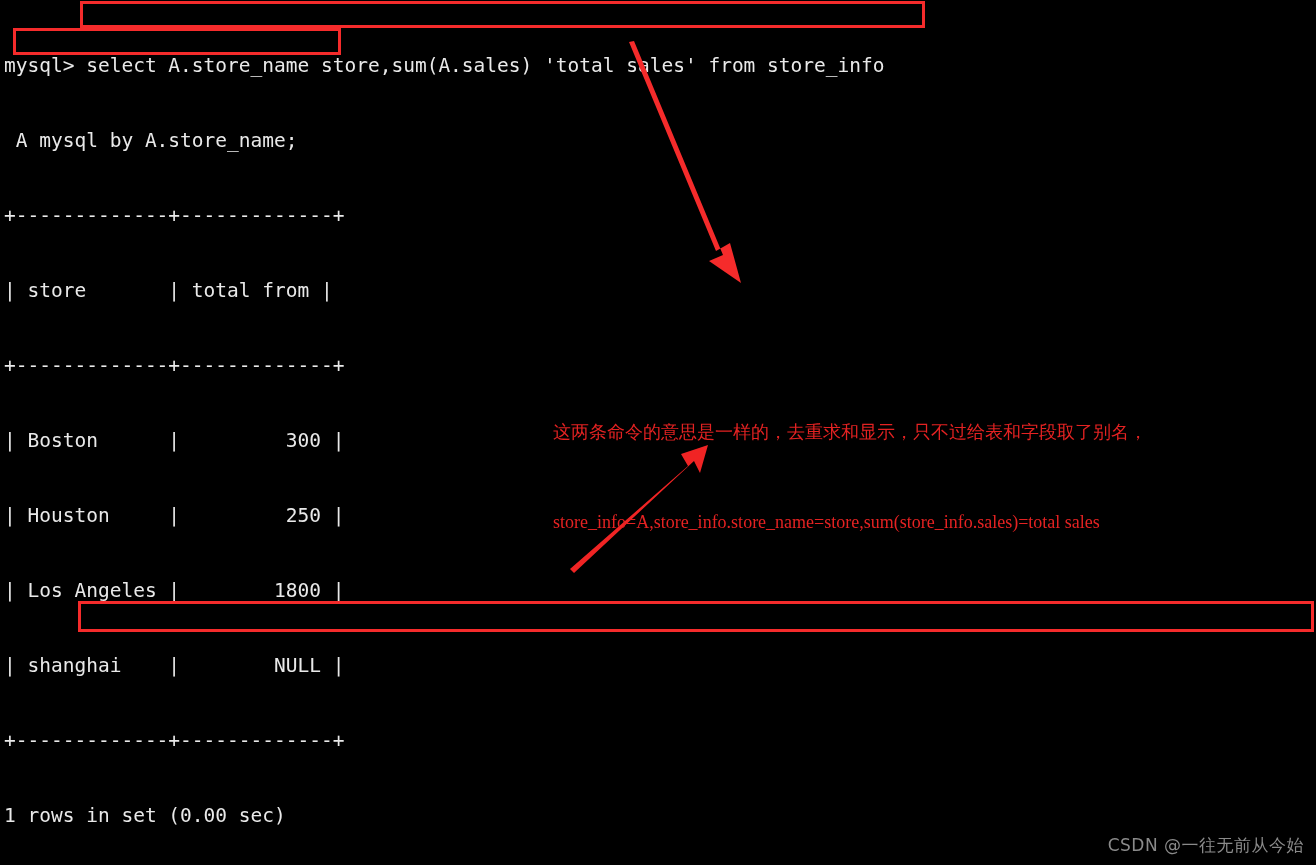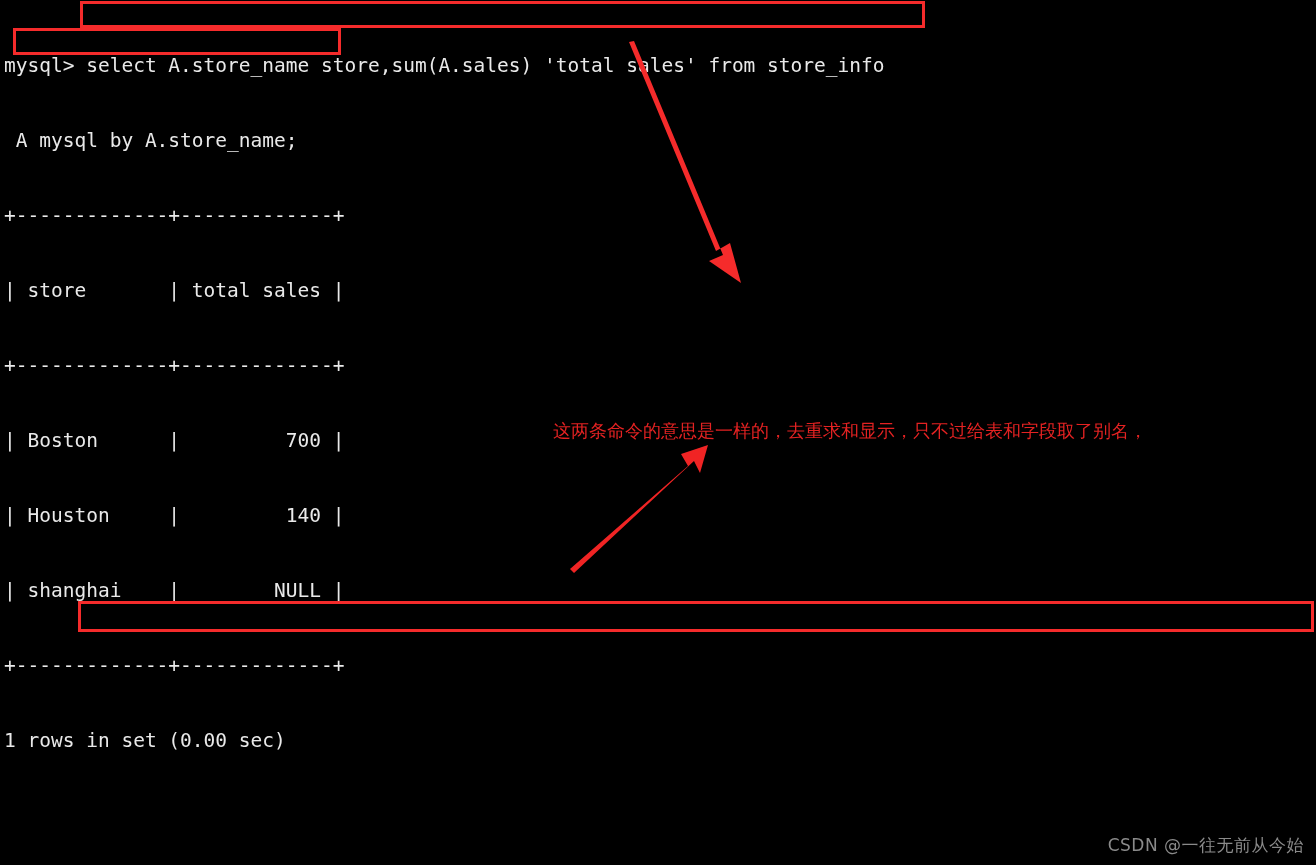--- a/index.html
+++ b/index.html
@@ -42,21 +42,21 @@
     position: absolute;
     border: 3px solid #f52b2b;
     box-sizing: border-box;
     pointer-events: none;
   }
 
   
   .annot {
     position: absolute;
     color: #e42222;
-    font-family: Liberation Mono, monospace;
+    font-family: Liberation Serif, serif;
     font-size: 18px;
     line-height: 30px;
     white-space: pre;
   }
 
   .arrow-layer {
     position: absolute;
     left: 0; top: 0;
     width: 1316px;
     height: 865px;
@@ -74,24 +74,25 @@
     white-space: pre;
   }
 </style>
 </head>
 <body>
 
 <div id="terminal">
   <div class="tline">mysql&gt; select A.store_name store,sum(A.sales) 'total sales' from store_info</div>
   <div class="tline"> A mysql by A.store_name;</div>
   <div class="tline">+-------------+-------------+</div>
-  <div class="tline">| store       | total sales |</div>
+  <div class="tline">| store       | total from |</div>
   <div class="tline">+-------------+-------------+</div>
-  <div class="tline">| Boston      |         700 |</div>
-  <div class="tline">| Houston     |         140 |</div>
+  <div class="tline">| Boston      |         300 |</div>
+  <div class="tline">| Houston     |         250 |</div>
+  <div class="tline">| Los Angeles |        1800 |</div>
   <div class="tline">| shanghai    |        NULL |</div>
   <div class="tline">+-------------+-------------+</div>
   <div class="tline">1 rows in set (0.00 sec)</div>
   
   
   
   
   
   
   
@@ -117,15 +118,16 @@
 <div class="redbox" style="left:13px; top:28px; width:328px; height:27px;"></div>
 <div class="redbox" style="left:78px; top:601px; width:1236px; height:31px;"></div>
 
 <svg class="arrow-layer" viewBox="0 0 1316 865" width="1316" height="865">
   <polygon fill="#f52b2b" points="629,42 716,251 730,243 741,283 709,261 723,255 634,41"></polygon>
   <polygon fill="#f02424" points="570,569 688,466 681,454 708,445 700,473 694,461 574,573"></polygon>
 </svg>
 
 <div class="annot" style="left:553px; top:357px; width:740px;">
   <div>这两条命令的意思是一样的，去重求和显示，只不过给表和字段取了别名，</div>
+  <div>store_info=A,store_info.store_name=store,sum(store_info.sales)=total sales</div>
 </div>
 
 <div class="watermark">CSDN @一往无前从今始</div>
 
 </body></html>

